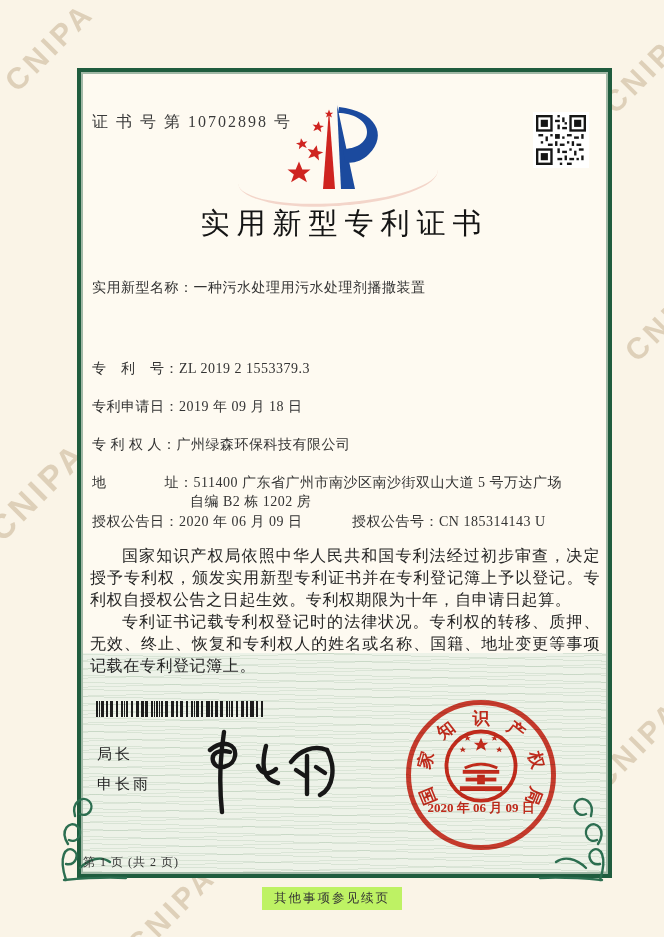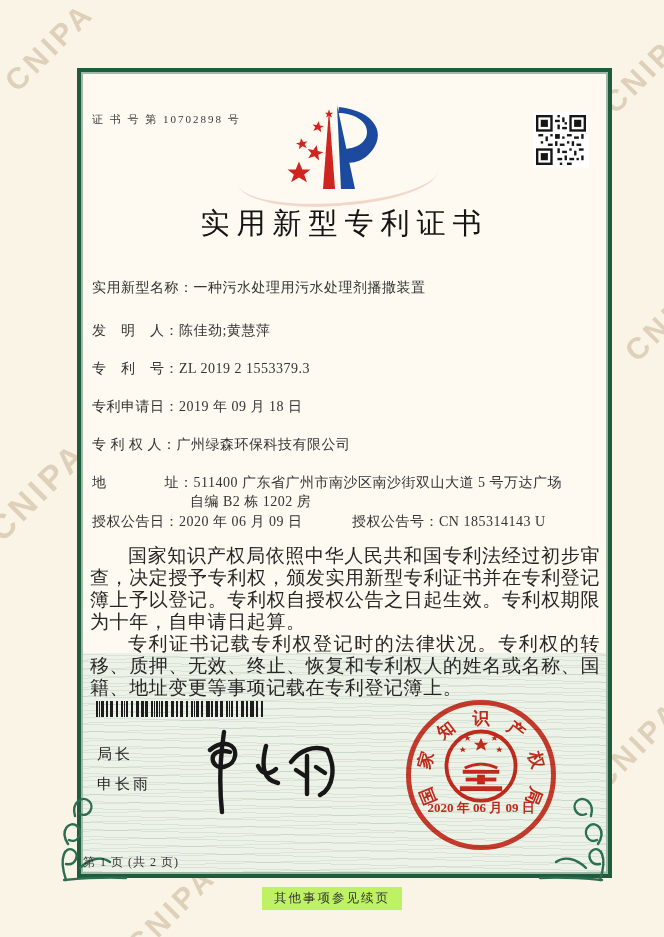--- a/index.html
+++ b/index.html
@@ -12,36 +12,36 @@
   .wm1{ left:-6px; top:30px; } .wm2{ left:592px; top:52px; } .wm3{ left:614px; top:300px; }
   .wm4{ left:-24px; top:472px; font-size:34px; } .wm5{ left:582px; top:728px; } .wm6{ left:116px; top:894px; }
 
   .frame { position:absolute; left:77px; top:68px; width:535px; height:810px;
            border:4px solid #1f5c3e; background:#fefaf1; z-index:2; }
   .frame-inner { position:absolute; inset:0; border:2px solid #a2b9a7; }
 
   .title-ghost { position:absolute; left:238px; top:148px; width:200px; height:58px;
                  border-bottom:3px solid rgba(214,120,102,0.28); border-radius:50%; transform:rotate(-4deg); z-index:3; }
 
-  .cert-no { position:absolute; left:92px; top:112px; font-size:11px; letter-spacing:2px; color:#3a3a3a; z-index:5; }
+  .cert-no { position:absolute; left:92px; top:112px; font-size:16px; letter-spacing:2px; color:#3a3a3a; z-index:5; }
 
   .logo { position:absolute; left:282px; top:101px; z-index:4; }
   .qr { position:absolute; left:533px; top:112px; width:56px; height:56px; background:#fff; padding:3px; z-index:5; }
 
   .cert-title { position:absolute; left:83px; top:204px; width:523px; text-align:center;
                 font-size:29px; font-weight:400; letter-spacing:7px; color:#141414; z-index:5; }
 
   .row { position:absolute; left:92px; font-size:14px; color:#333; letter-spacing:0.5px; white-space:nowrap; z-index:5; }
   .row .lbl { color:#333;text-align:right; }
   .row .val { color:#333; }
   .r-name{ top:279px; } .r-inv{ top:322px; } .r-pno{ top:360px; } .r-fdate{ top:398px; }
   .r-pat{ top:436px; } .r-addr{ top:474px; } .r-addr2{ top:493px; left:190px; } .r-grant{ top:513px; }
   .grant2 { position:absolute; left:260px; }
 
-  .paras { position:absolute; left:90px; top:545px; width:510px; font-size:19px; line-height:22px;
+  .paras { position:absolute; left:90px; top:545px; width:510px; font-size:16px; line-height:22px;
            color:#262626; letter-spacing:0.6px; text-align:justify; z-index:5; }
   .paras p { text-indent:2em; }
 
   .band { position:absolute; left:83px; top:653px; width:523px; height:219px; z-index:3;
           background-color:#edf2e8;
           background-image:
             repeating-linear-gradient(1.5deg, rgba(108,150,112,0.16) 0 1px, rgba(0,0,0,0) 1px 7px),
             repeating-linear-gradient(-1.5deg, rgba(108,150,112,0.14) 0 1px, rgba(0,0,0,0) 1px 9px); }
 
   .barcode { position:absolute; left:96px; top:701px; width:168px; height:16px; z-index:6;
@@ -152,23 +152,20 @@
         <rect x="10" y="20" width="1" height="1"></rect>
         <rect x="13" y="20" width="2" height="1"></rect>
     </g>
   </svg>
 
   <div class="cert-title">实用新型专利证书</div>
 
   <div class="row r-name">
     <span class="lbl">实用新型名称：</span><span class="val">一种污水处理用污水处理剂播撒装置</span>
   </div>
-  <div class="row r-inv">
-    <span class="lbl">发　明　人：</span><span class="val">陈佳劲;黄慧萍</span>
-  </div>
   <div class="row r-pno">
     <span class="lbl">专　利　号：</span><span class="val">ZL 2019 2 1553379.3</span>
   </div>
   <div class="row r-fdate">
     <span class="lbl">专利申请日：</span><span class="val">2019 年 09 月 18 日</span>
   </div>
   <div class="row r-pat">
     <span class="lbl">专 利 权 人：</span><span class="val">广州绿森环保科技有限公司</span>
   </div>
   <div class="row r-addr">

